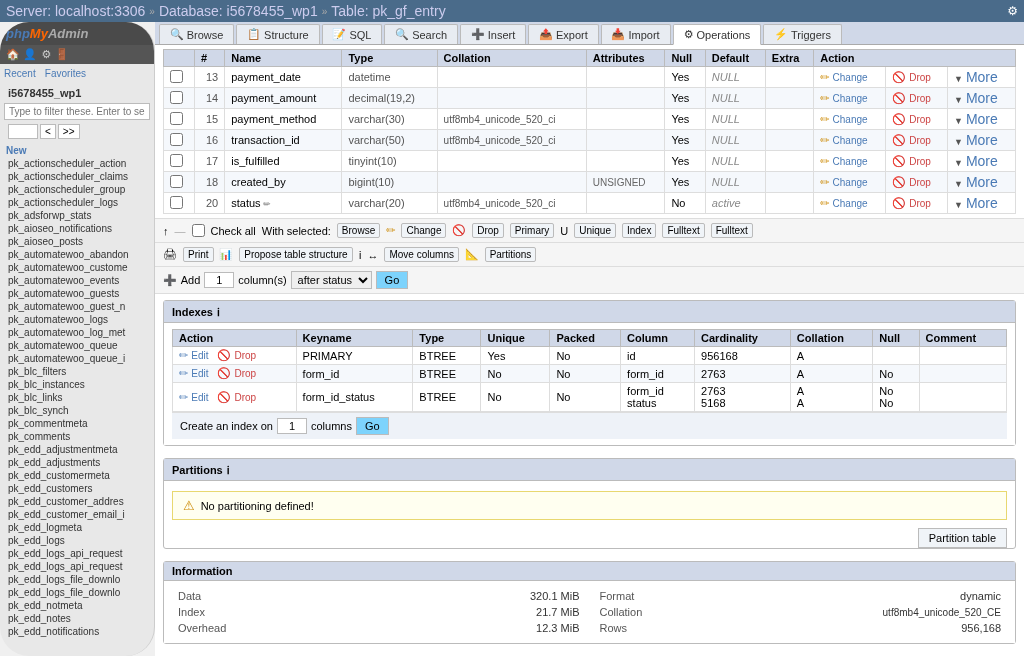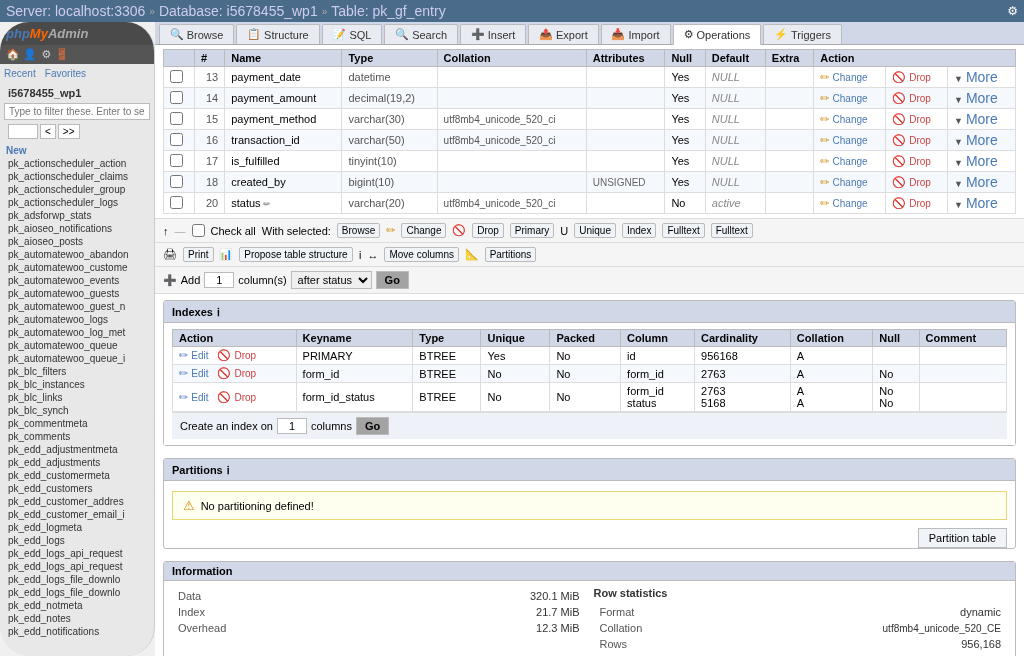--- a/index.html
+++ b/index.html
@@ -56,21 +56,21 @@
     
     .action-bar { display: flex; align-items: center; gap: 6px; padding: 4px 8px; border-top: 1px solid #ddd; border-bottom: 1px solid #ddd; background: #f5f5f5; flex-wrap: wrap; flex-shrink: 0; }
     .action-bar .sep { color: #aaa; }
 
     
     .bottom-toolbar { display: flex; align-items: center; gap: 6px; padding: 4px 8px; border-bottom: 1px solid #ddd; background: #f5f5f5; flex-wrap: wrap; flex-shrink: 0; }
 
     
     .add-row { display: flex; align-items: center; gap: 4px; padding: 4px 8px; border-bottom: 1px solid #ddd; background: #f5f5f5; flex-shrink: 0; }
     .add-input { width: 30px; padding: 1px 3px; border: 1px solid #bbb; font-size: 11px; text-align: center; }
-    .add-btn { padding: 2px 8px; font-size: 11px; border: 1px solid #bbb; background: #a3a3a3; cursor: pointer; font-weight: bold; }
+    .add-btn { padding: 2px 8px; font-size: 11px; border: 1px solid #bbb; background: #7dd3fc; cursor: pointer; }
 
     
     .section-panel { margin: 6px 8px; border: 1px solid #bbb; border-radius: 3px; flex-shrink: 0; }
     .section-header { background: #d0d8e8; padding: 3px 8px; font-weight: bold; font-size: 11px; display: flex; align-items: center; gap: 4px; border-bottom: 1px solid #bbb; }
     .section-body { padding: 6px 8px; background: #fff; }
 
     
     .idx-table { border-collapse: collapse; width: 100%; font-size: 11px; }
     .idx-table th { background: #d0d8e8; border: 1px solid #bbb; padding: 2px 6px; text-align: left; font-weight: bold; }
     .idx-table td { border: 1px solid #ddd; padding: 2px 6px; white-space: nowrap; }
@@ -533,21 +533,20 @@
                 <tr>
                   <td>Overhead</td>
                   <td>12.3 MiB</td>
                 </tr>
 
               </tbody>
             </table>
 
           </div>
           <div>
-            <div class="info-section-title">Row statistics</div>
             <table class="info-table">
               <tbody>
                 <tr>
                   <td>Format</td>
                   <td>dynamic</td>
                 </tr>
                 <tr>
                   <td>Collation</td>
                   <td style="font-size:10px;">utf8mb4_unicode_520_CE</td>
                 </tr>

